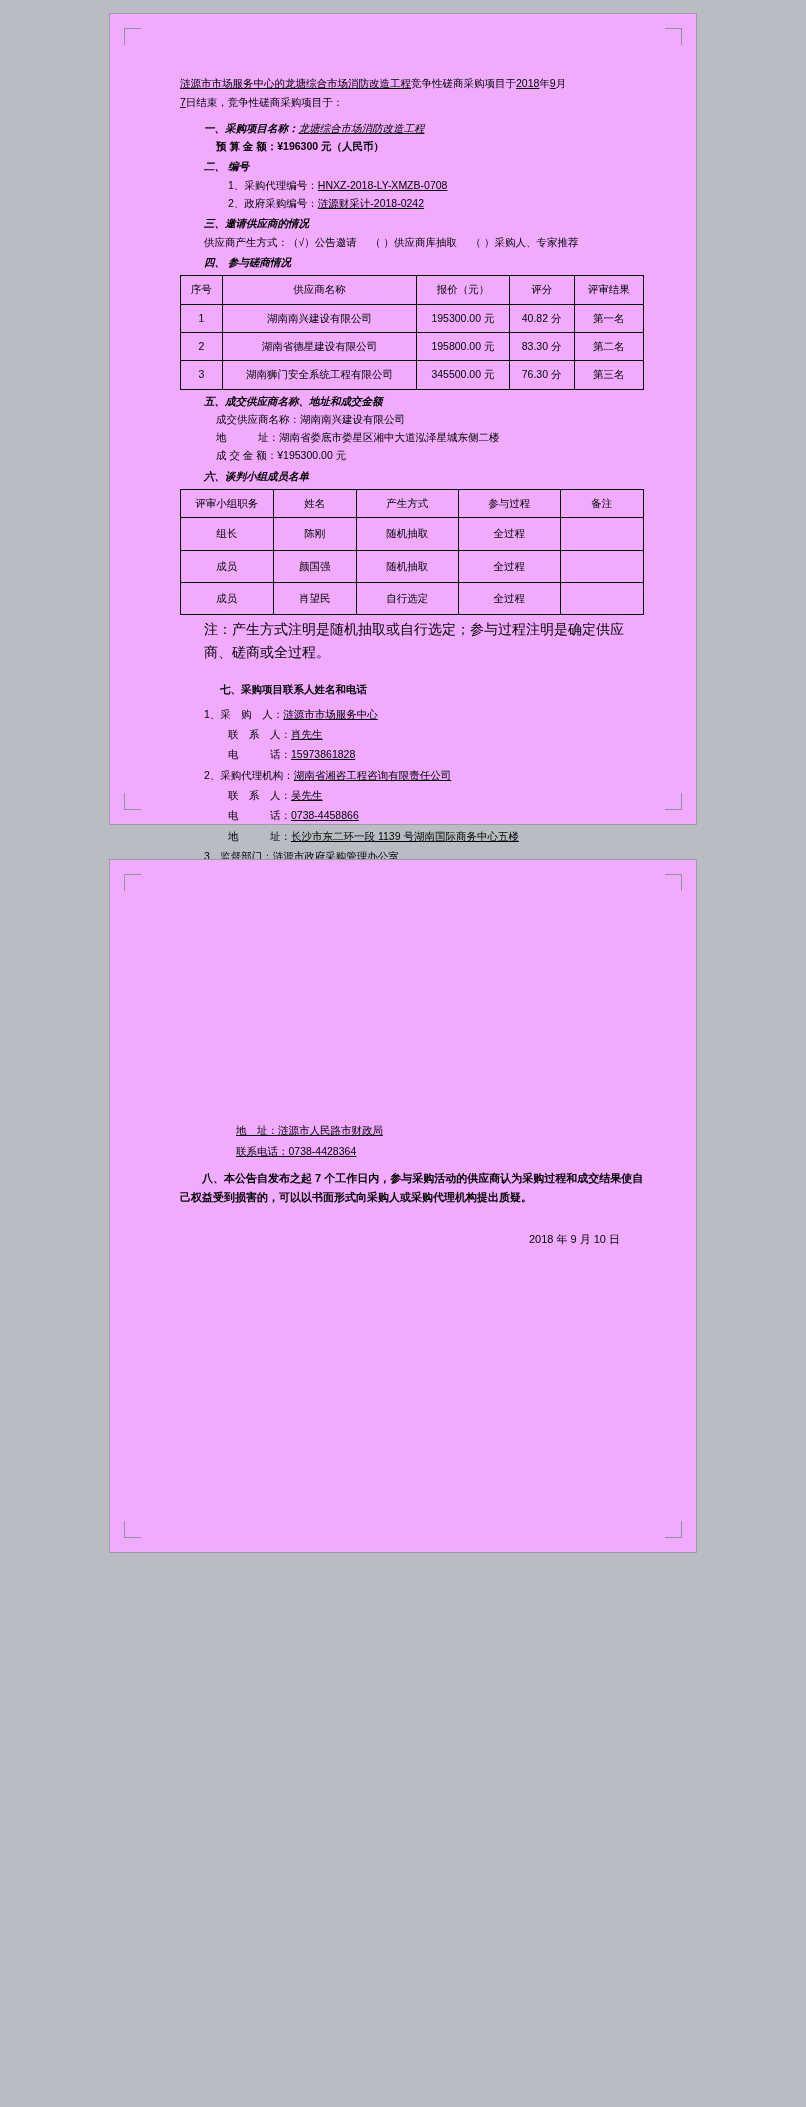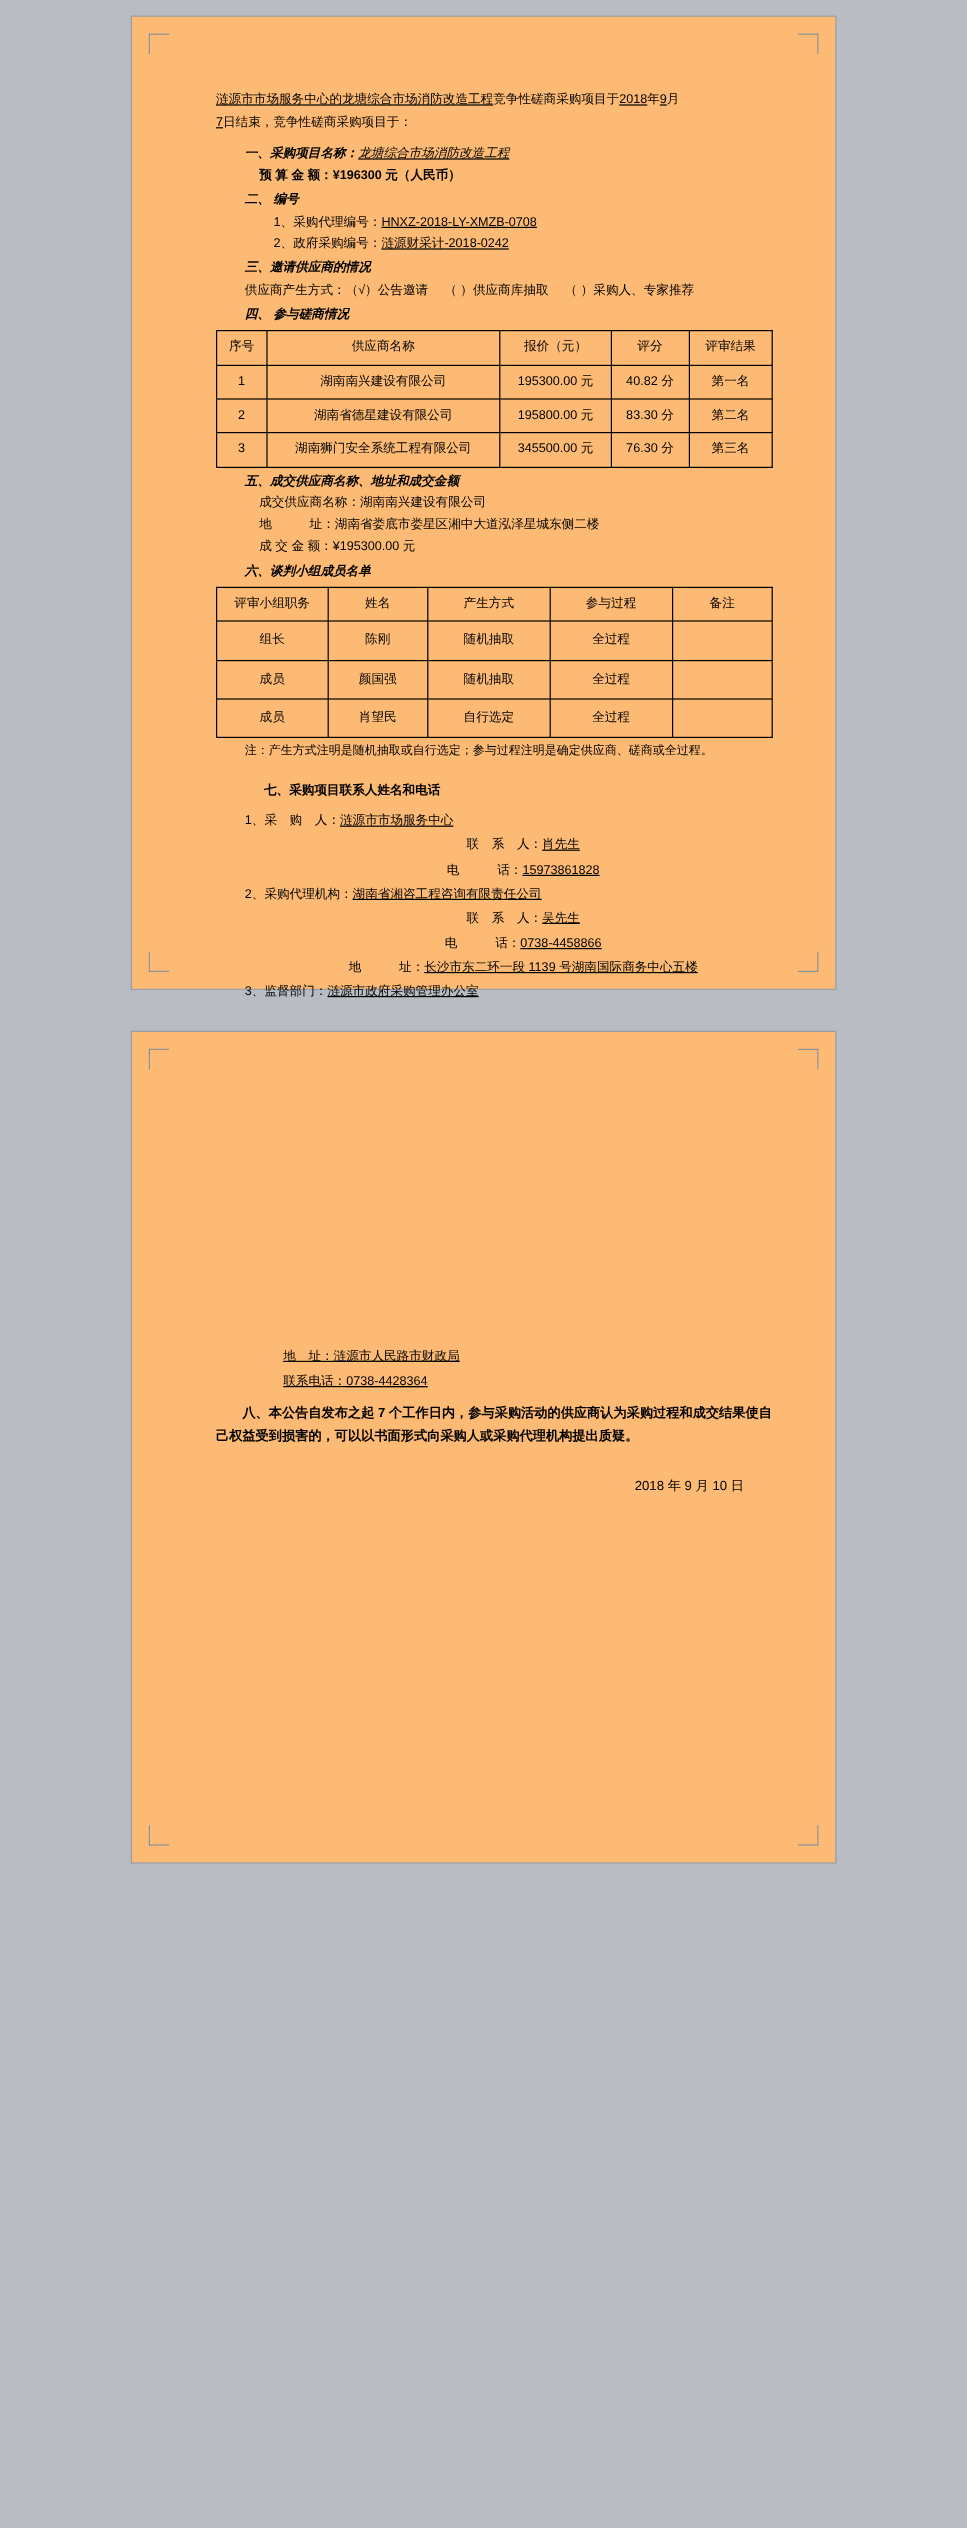--- a/index.html
+++ b/index.html
@@ -8,21 +8,21 @@
     background: #b9bcc2;
   }
   body {
     width: 806px;
     font-family: "Liberation Sans", sans-serif;
   }
   .page {
     position: relative;
     width: 586px;
     margin: 0 auto;
-    background: #fdba74;
+    background: #f0abfc;
     box-shadow: 0 0 0 1px #9a9da3;
   }
   #page1 { height: 810px; margin-top: 14px; }
   #page2 { height: 692px; margin-top: 36px; }
   .spacer-bottom { height: 40px; }
 
   
   .mark {
     position: absolute;
     width: 16px;
@@ -92,30 +92,30 @@
   .jury-col1 { width: 20%; }
   .jury-col2 { width: 18%; }
   .jury-col3 { width: 22%; }
   .jury-col4 { width: 22%; }
   .jury-col5 { width: 18%; }
   table.jury td { padding: 7px 0; }
 
   .note {
     margin: 2px 0 10px 0;
     padding-left: 24px;
-    font-size: 10px;
+    font-size: 14px;
   }
   .sec-title-center {
     margin: 16px 0 8px 0;
     padding-left: 40px;
     font-weight: bold;
   }
   .contact-row { margin: 3px 0; padding-left: 24px; }
   .contact-row .k { display: inline-block; }
-  .contact-row.l2 { padding-left: 48px; text-align: center; }
+  .contact-row.l2 { padding-left: 48px; }
 
   .p2-row { margin: 4px 0; padding-left: 56px; text-decoration: underline; }
   .p2-para {
     margin: 8px 0 0 0;
     font-weight: bold;
     line-height: 1.8;
     text-indent: 22px;
     font-size: 11px;
   }
   .p2-date {

